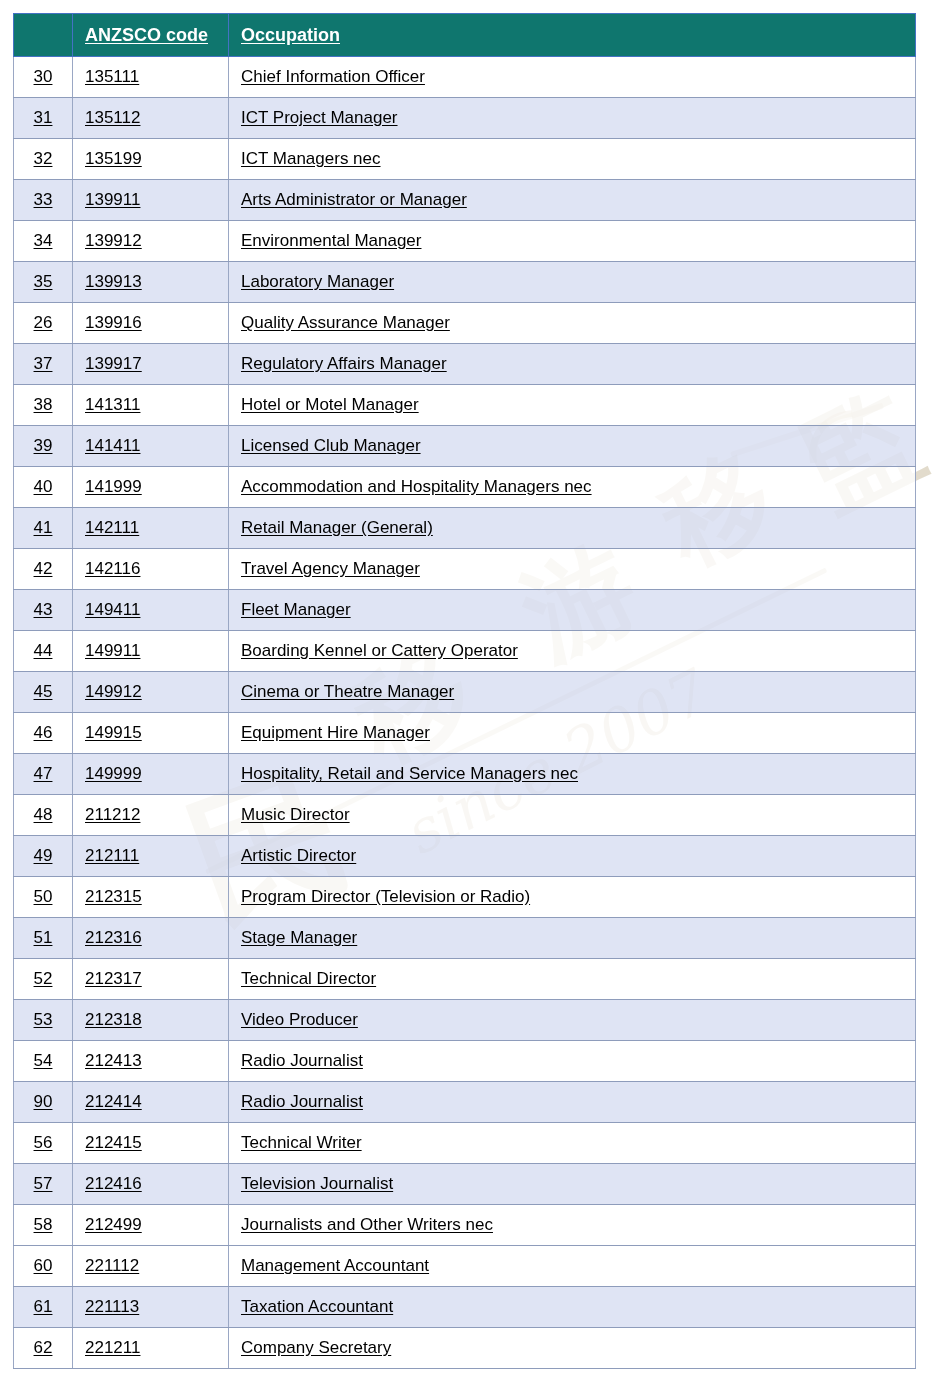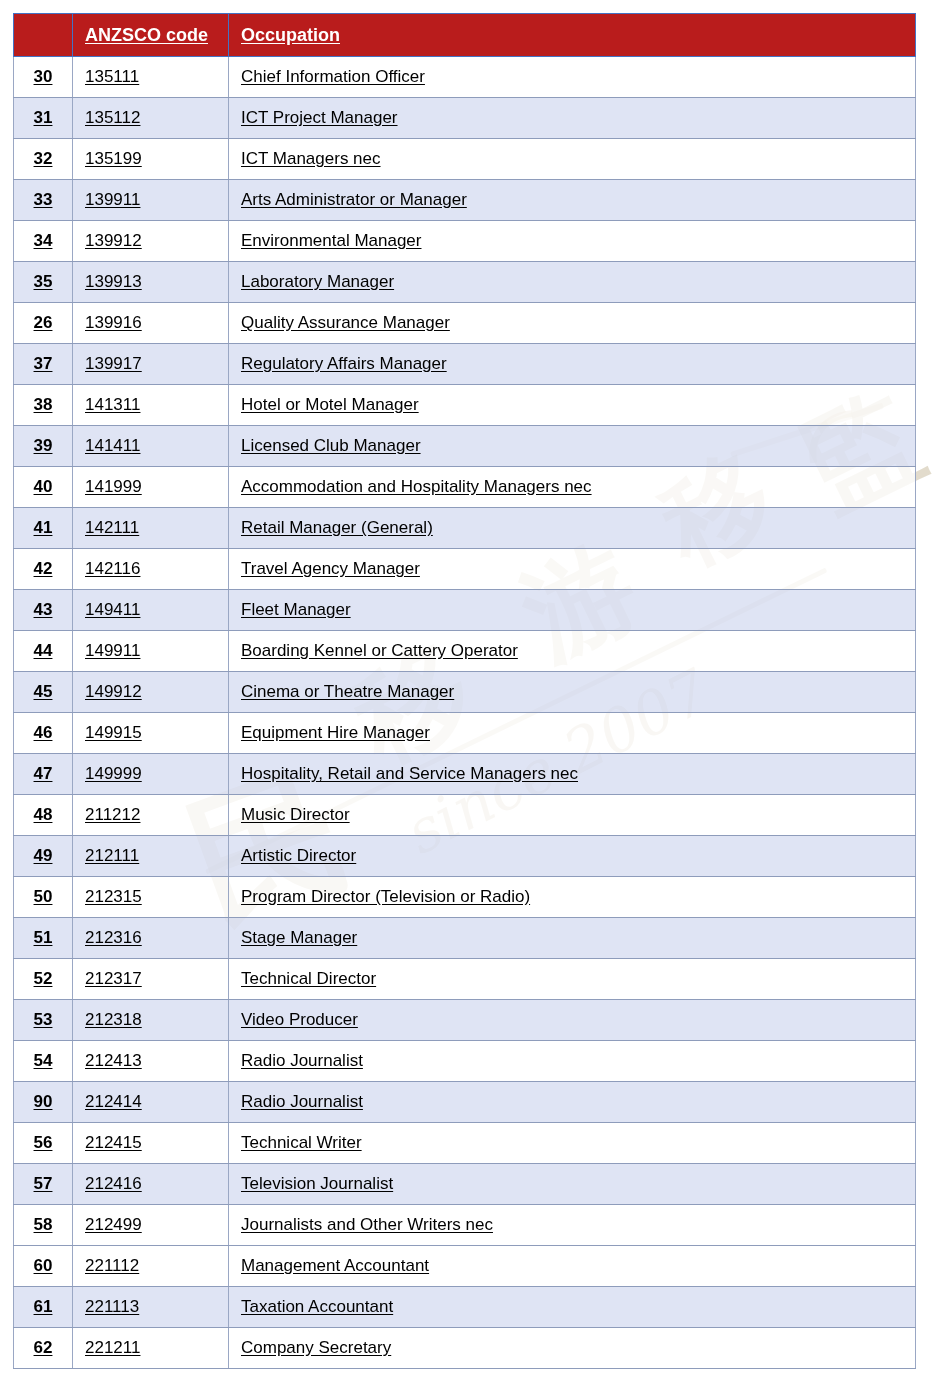--- a/index.html
+++ b/index.html
@@ -65,21 +65,21 @@
     width: 902px;
     border-collapse: collapse;
     table-layout: fixed;
     z-index: 2;
   }
   #occupation-table col.c-idx  { width: 59px; }
   #occupation-table col.c-code { width: 156px; }
   #occupation-table col.c-occ  { width: 687px; }
 
   #occupation-table thead th {
-    background: #b91c1c;
+    background: #0f766e;
     color: #ffffff;
     height: 42px;
     padding: 0 0 0 12px;
     text-align: left;
     vertical-align: middle;
     font-size: 18px;
     font-weight: 700;
     border: 1px solid #4472c4;
     white-space: nowrap;
   }
@@ -105,21 +105,21 @@
   }
   #occupation-table tbody tr.row-odd td {
     background-color: rgba(219, 224, 242, 0.88);
   }
   #occupation-table tbody tr.row-even td {
     background-color: rgba(255, 255, 255, 0.80);
   }
 
   .cell-idx {
     text-align: center;
-    font-weight: 700;
+    font-weight: 400;
     padding-left: 0 !important;
   }
   .u {
     text-decoration: underline;
     text-underline-offset: 2px;
   }
   .cell-code .u, .cell-occ .u { font-weight: 400; }
 </style>
 </head>
 <body>

